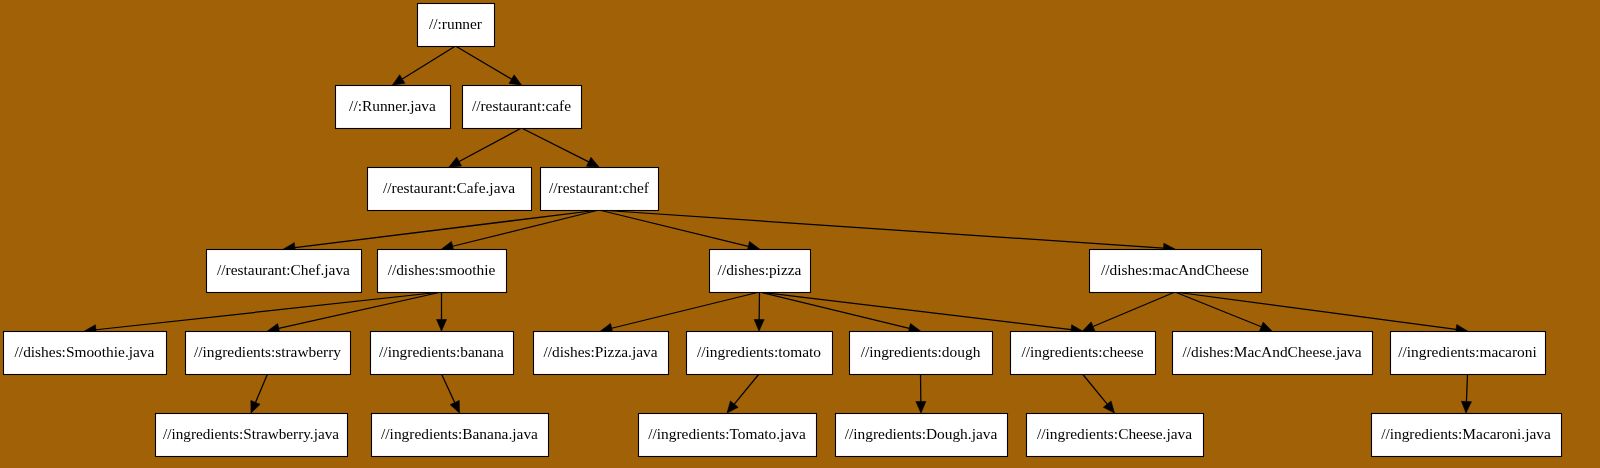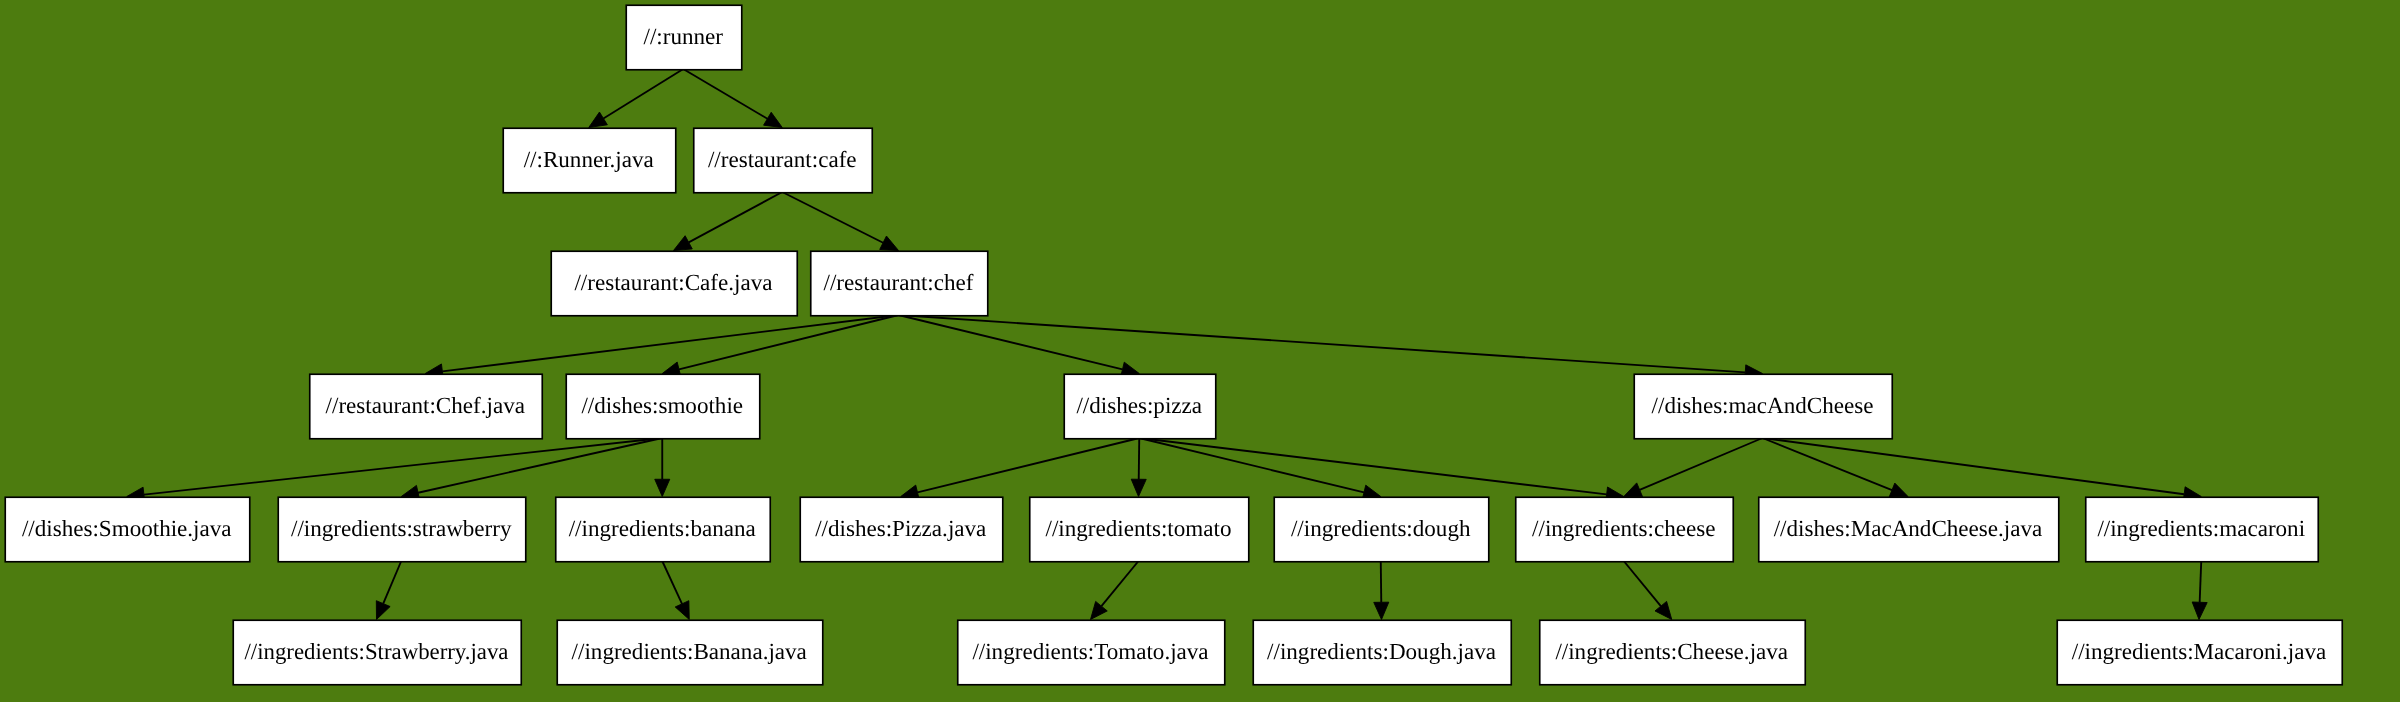--- a/index.html
+++ b/index.html
@@ -10,21 +10,21 @@
   body {
     width: 1600px;
     height: 468px;
     font-family: "Liberation Serif", "DejaVu Serif", serif;
     overflow: hidden;
   }
   #graph-root {
     position: relative;
     width: 1600px;
     height: 468px;
-    background: #4d7c0f;
+    background: #a16207;
     text-align: center;
   }
   svg.graph-canvas {
     position: absolute;
     top: 0;
     left: 0;
     width: 1600px;
     height: 468px;
     display: block;
   }

